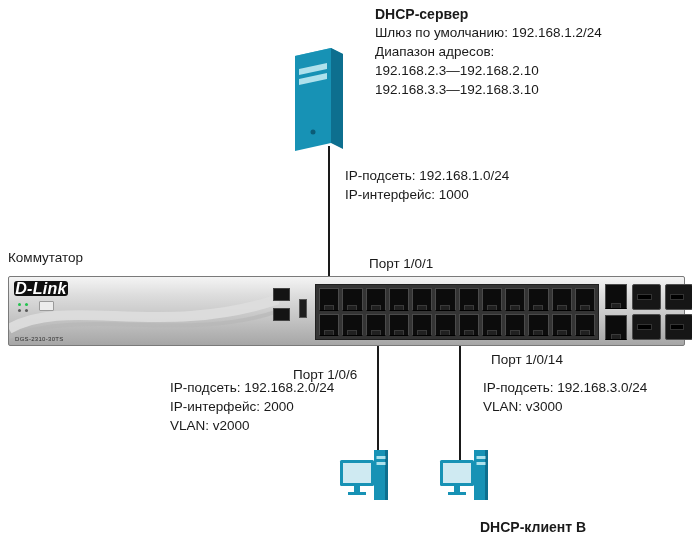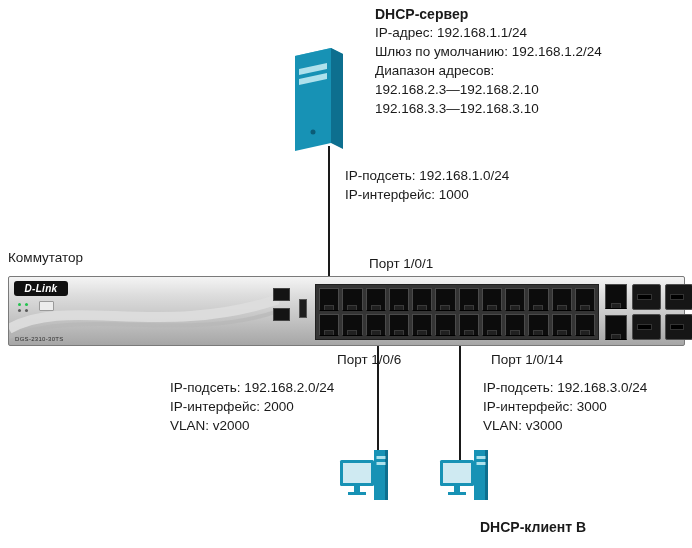--- a/index.html
+++ b/index.html
@@ -10,21 +10,21 @@
   .txt { font-size:13.5px; line-height:19px; white-space:nowrap; }
   .bold { font-weight:bold; font-size:14px; }
   .vline { position:absolute; width:2px; background:#1a1a1a; }
 
   
   .switch { position:absolute; left:8px; top:276px; width:677px; height:70px;
     background:linear-gradient(180deg,#f4f4f4 0%,#dcdcdc 28%,#c4c4c4 62%,#a6a6a6 100%);
     border:1px solid #7a7a7a; border-radius:2px; }
   .sw-swoosh { position:absolute; left:0; top:0; }
   .sw-logo { position:absolute; left:5px; top:4px; width:54px; height:15px; background:#101010;
-    border-radius:3px; color:#fff; font-style:italic; font-weight:bold; font-size:10px;
+    border-radius:3px; color:#fff; font-style:italic; font-weight:bold; font-size:16px;
     text-align:center; line-height:15px; letter-spacing:.3px; }
   .sw-leds { position:absolute; left:9px; top:26px; width:3px; height:3px; border-radius:50%;
     background:#22c24e; box-shadow:7px 0 0 #22c24e, 0 6px 0 #5a5a5a, 7px 6px 0 #5a5a5a; }
   .sw-sticker { position:absolute; left:30px; top:24px; width:15px; height:10px;
     background:#ececec; border:1px solid #9a9a9a; border-radius:1px; }
   .sw-model { position:absolute; left:6px; bottom:3px; font-size:6px; color:#2e2e2e; letter-spacing:.3px; }
   .sw-console { position:absolute; left:264px; top:11px; }
   .mini-port { width:17px; height:13px; background:#141414; border:1px solid #444; margin-bottom:7px; }
   .sw-usb { position:absolute; left:290px; top:22px; width:8px; height:19px; background:#1e1e1e; border:1px solid #555; }
   .sw-ports { position:absolute; left:306px; top:7px; width:284px; height:56px; background:#343434;
@@ -50,21 +50,20 @@
     <polygon points="4,14 40,6 52,12 16,20" fill="#49b5cd"></polygon>
     <polygon points="40,6 52,12 52,107 40,101" fill="#0d6f8f"></polygon>
     <polygon points="4,14 40,6 40,101 4,109" fill="#1792b5"></polygon>
     <polygon points="8,27 36,21 36,27 8,33" fill="#aee1ec"></polygon>
     <polygon points="8,37 36,31 36,37 8,43" fill="#aee1ec"></polygon>
     <circle cx="22" cy="90" r="2.5" fill="#0b5c77"></circle>
   </svg>
 
   <div class="abs txt bold" style="left:375px; top:5px;">DHCP-сервер</div>
   <div class="abs txt" style="left:375px; top:23px;">
-    <div>IP-адрес: 192.168.1.1/24</div>
     <div>Шлюз по умолчанию: 192.168.1.2/24</div>
     <div>Диапазон адресов:</div>
     <div>192.168.2.3—192.168.2.10</div>
     <div>192.168.3.3—192.168.3.10</div>
   </div>
 
   <div class="vline" style="left:328px; top:146px; height:132px;"></div>
 
   <div class="abs txt" style="left:345px; top:166px;">
     <div>IP-подсеть: 192.168.1.0/24</div>
@@ -119,34 +118,33 @@
         <div class="rj45"></div>
       </div>
     <div class="sw-sfp">
         <div class="sfp"></div>
         <div class="sfp"></div>
         <div class="sfp"></div>
         <div class="sfp"></div>
       </div>
   </div>
 
-  <div class="abs txt" style="left:293px; top:350px;margin-left:44px;">Порт 1/0/6</div>
+  <div class="abs txt" style="left:293px; top:365px;">Порт 1/0/6</div>
   <div class="abs txt" style="left:467px; top:350px;margin-left:24px;">Порт 1/0/14</div>
 
   <div class="vline" style="left:377px; top:346px; height:106px;"></div>
   <div class="vline" style="left:459px; top:346px; height:115px;"></div>
 
   <div class="abs txt" style="left:170px; top:378px;">
     <div>IP-подсеть: 192.168.2.0/24</div>
     <div>IP-интерфейс: 2000</div>
     <div>VLAN: v2000</div>
   </div>
   <div class="abs txt" style="left:483px; top:378px;">
     <div>IP-подсеть: 192.168.3.0/24</div>
-    <div>IP-интерфейс: 3000</div>
     <div>VLAN: v3000</div>
   </div>
 
   <svg class="abs" style="left:338px; top:448px;" width="58" height="66" viewBox="0 0 58 66">
     <rect x="36" y="2" width="14" height="50" fill="#1792b5"></rect>
     <rect x="47" y="2" width="3" height="50" fill="#0d6f8f"></rect>
     <rect x="38.5" y="8" width="9" height="3" fill="#aee1ec"></rect>
     <rect x="38.5" y="14" width="9" height="3" fill="#aee1ec"></rect>
     <rect x="2" y="12" width="34" height="26" rx="1.5" fill="#1792b5"></rect>
     <rect x="5" y="15" width="28" height="20" fill="#cfeaf2"></rect>

